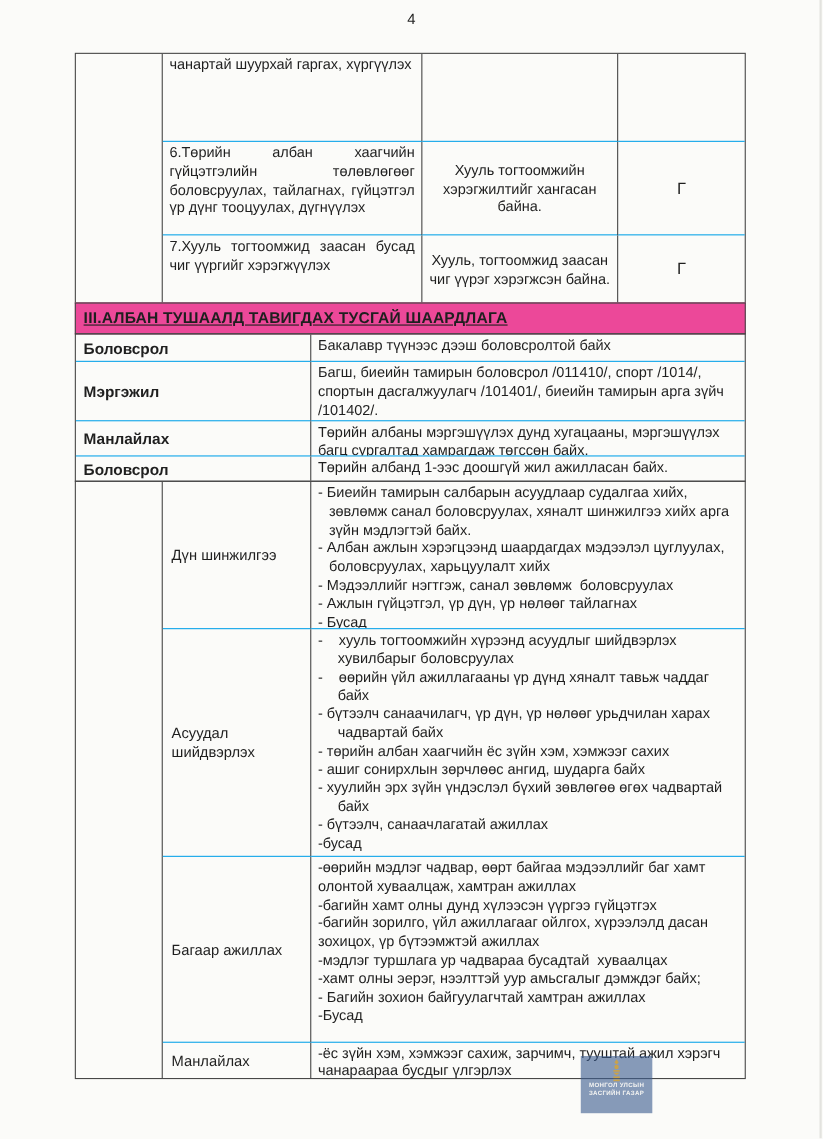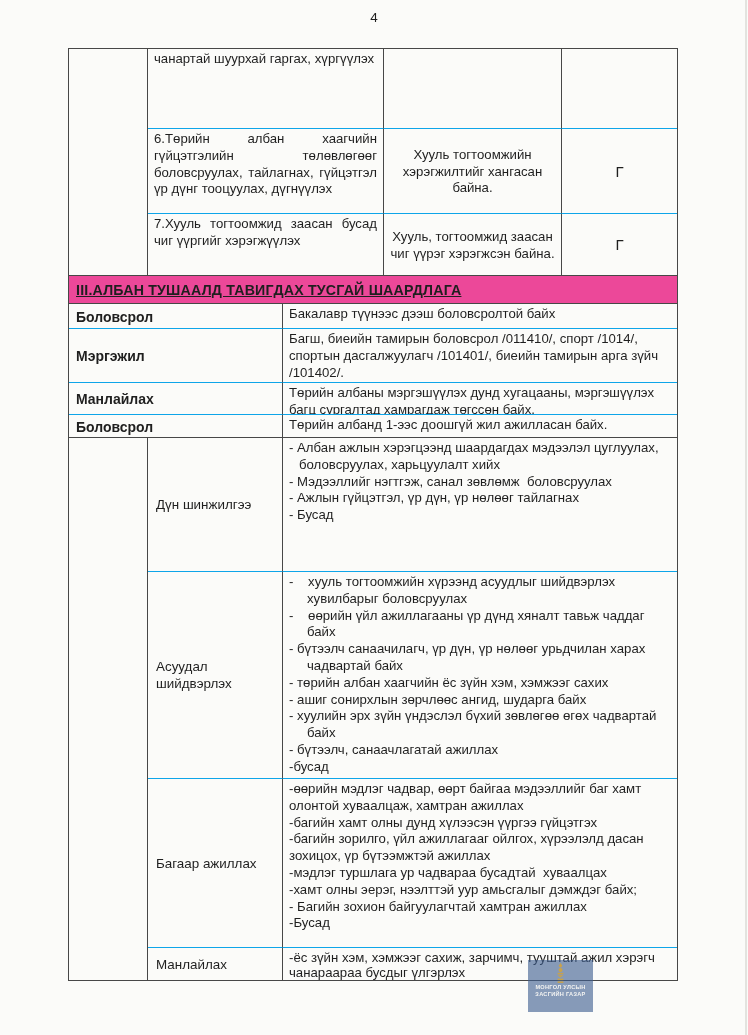--- a/index.html
+++ b/index.html
@@ -94,20 +94,21 @@
 
     <div class="cell br lbl">Боловсрол</div>
     <div class="cell val">Төрийн албанд 1-ээс доошгүй жил ажилласан байх.</div>
   </div>
 
   <div class="tbl comps">
     <div class="cell br spacer"></div>
 
     <div class="cell br bb clbl">Дүн шинжилгээ</div>
     <div class="cell bb cval hang10">
+        <div class="bullet">- Биеийн тамирын салбарын асуудлаар судалгаа хийх, зөвлөмж санал боловсруулах, хяналт шинжилгээ хийх арга зүйн мэдлэгтэй байх.</div>
         <div class="bullet">- Албан ажлын хэрэгцээнд шаардагдах мэдээлэл цуглуулах, боловсруулах, харьцуулалт хийх</div>
         <div class="bullet">- Мэдээллийг нэгтгэж, санал зөвлөмж  боловсруулах</div>
         <div class="bullet">- Ажлын гүйцэтгэл, үр дүн, үр нөлөөг тайлагнах</div>
         <div class="bullet">- Бусад</div>
       </div>
 
     <div class="cell br bb clbl">Асуудал шийдвэрлэх</div>
     <div class="cell bb cval hang14">
         <div class="bullet">-    хууль тогтоомжийн хүрээнд асуудлыг шийдвэрлэх хувилбарыг боловсруулах</div>
         <div class="bullet">-    өөрийн үйл ажиллагааны үр дүнд хяналт тавьж чаддаг байх</div>

